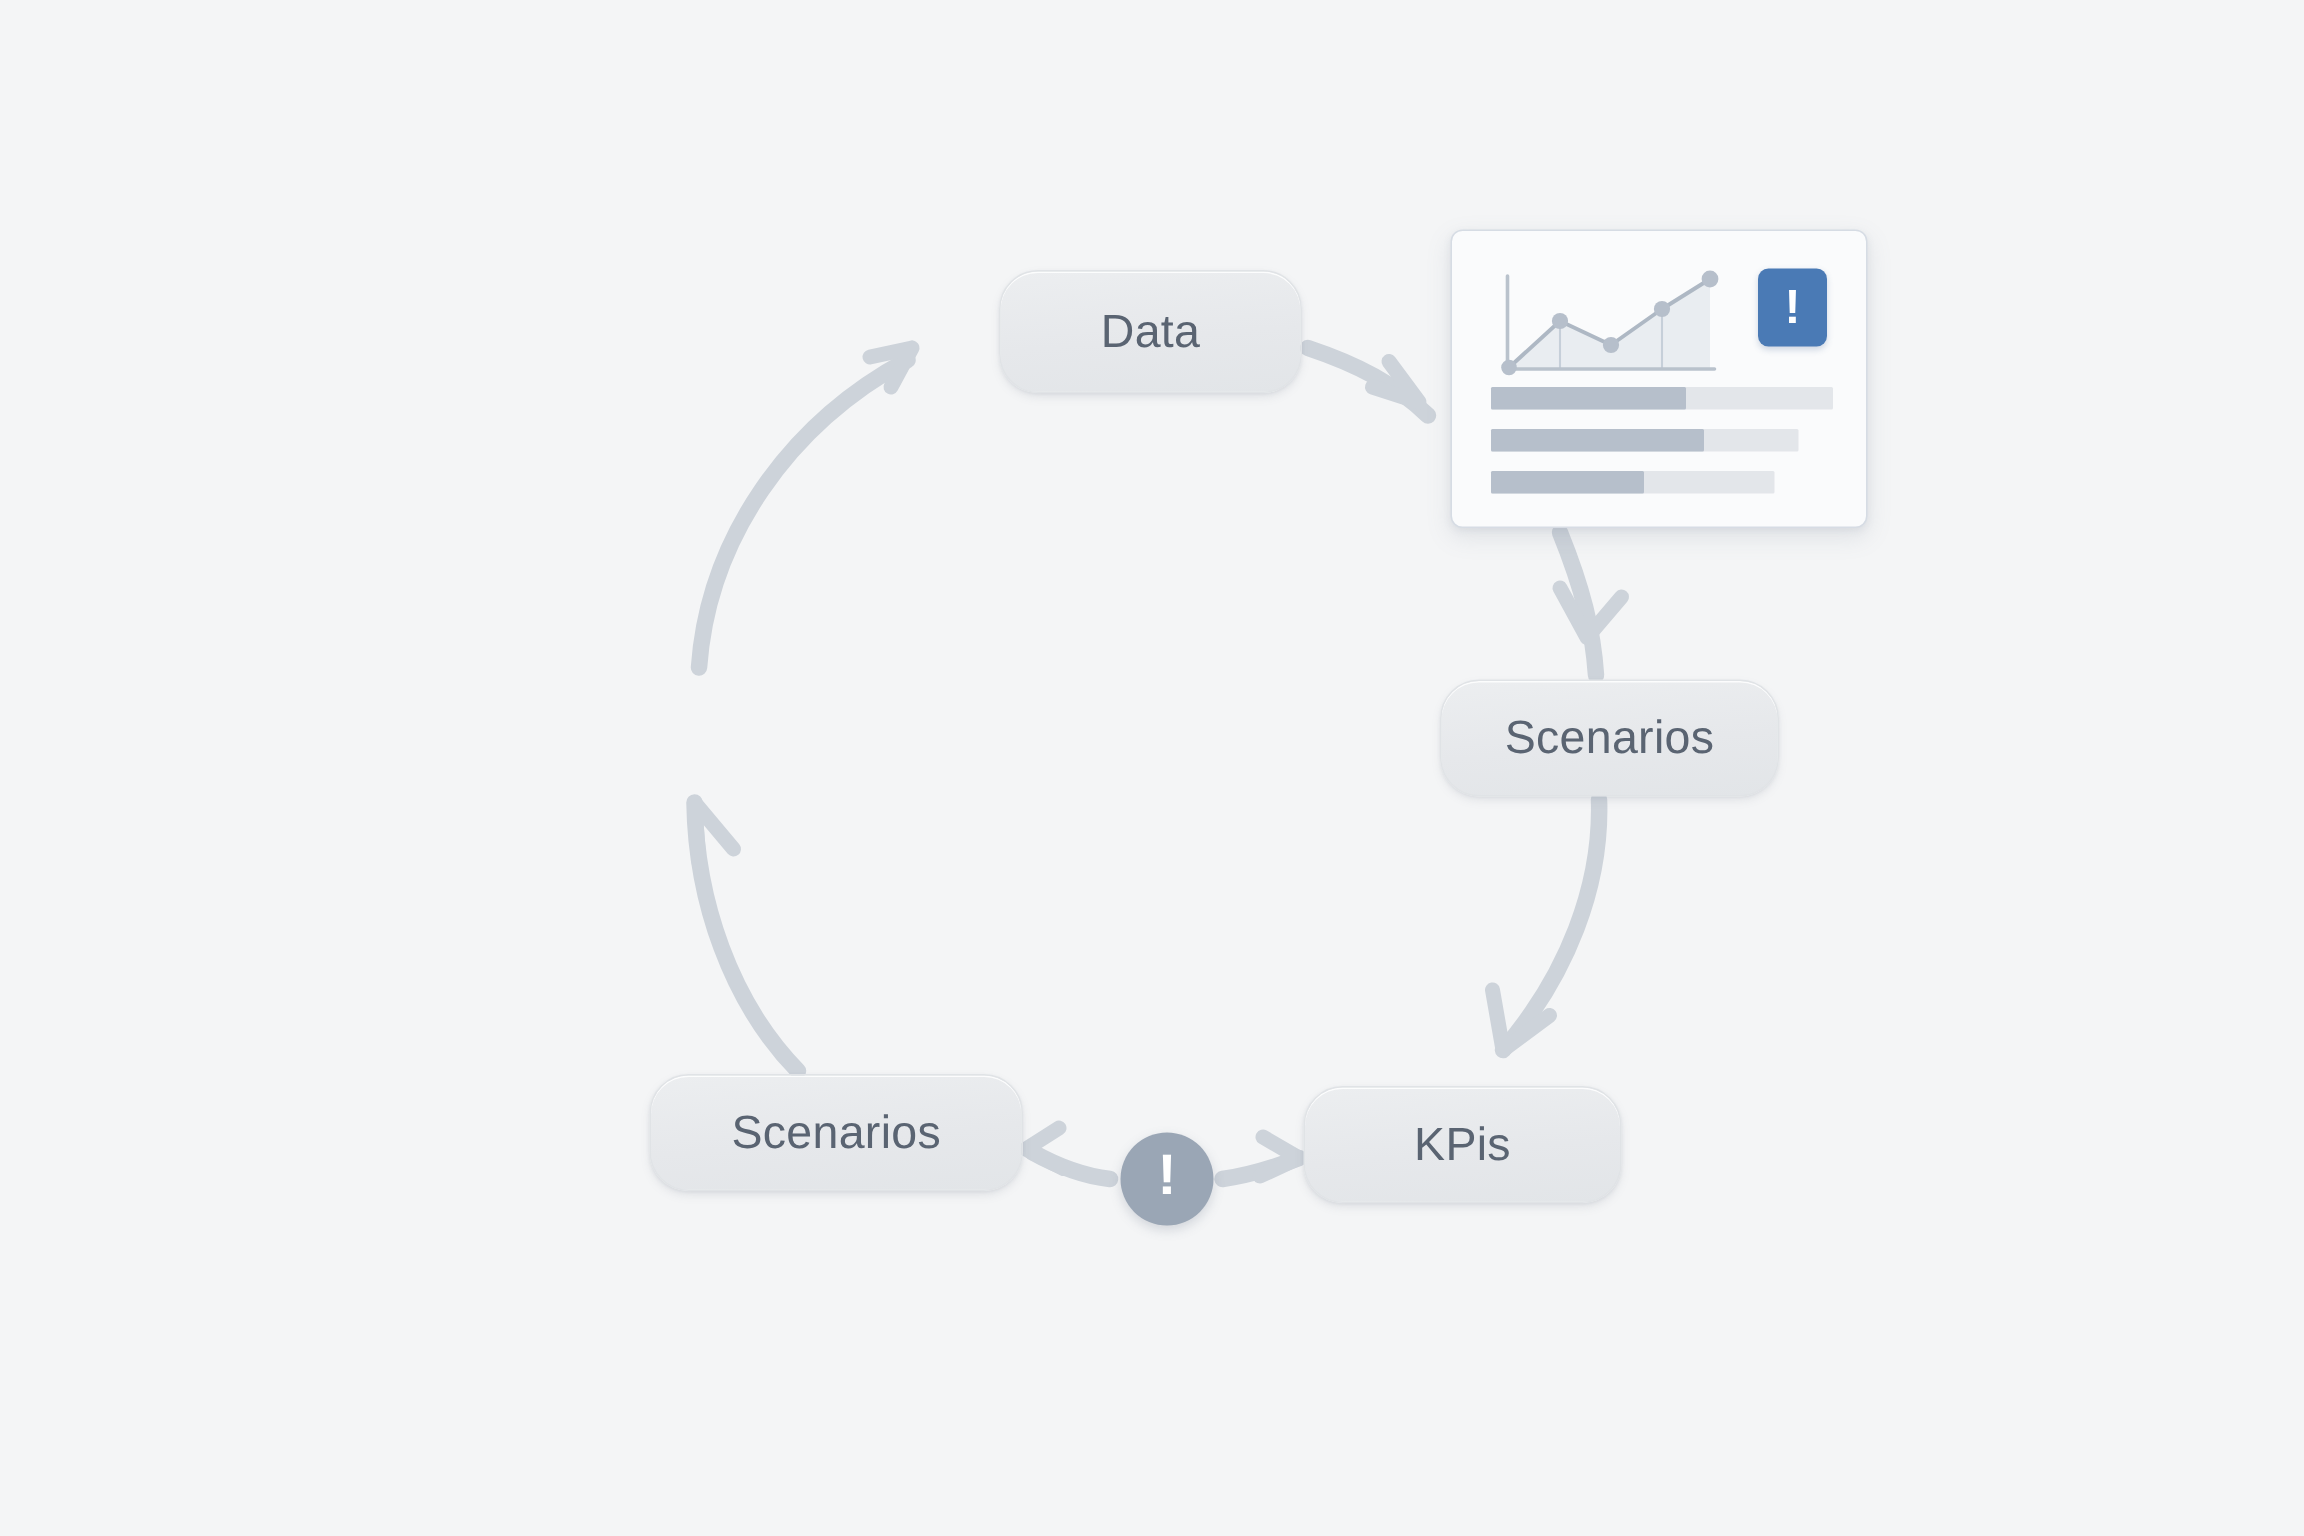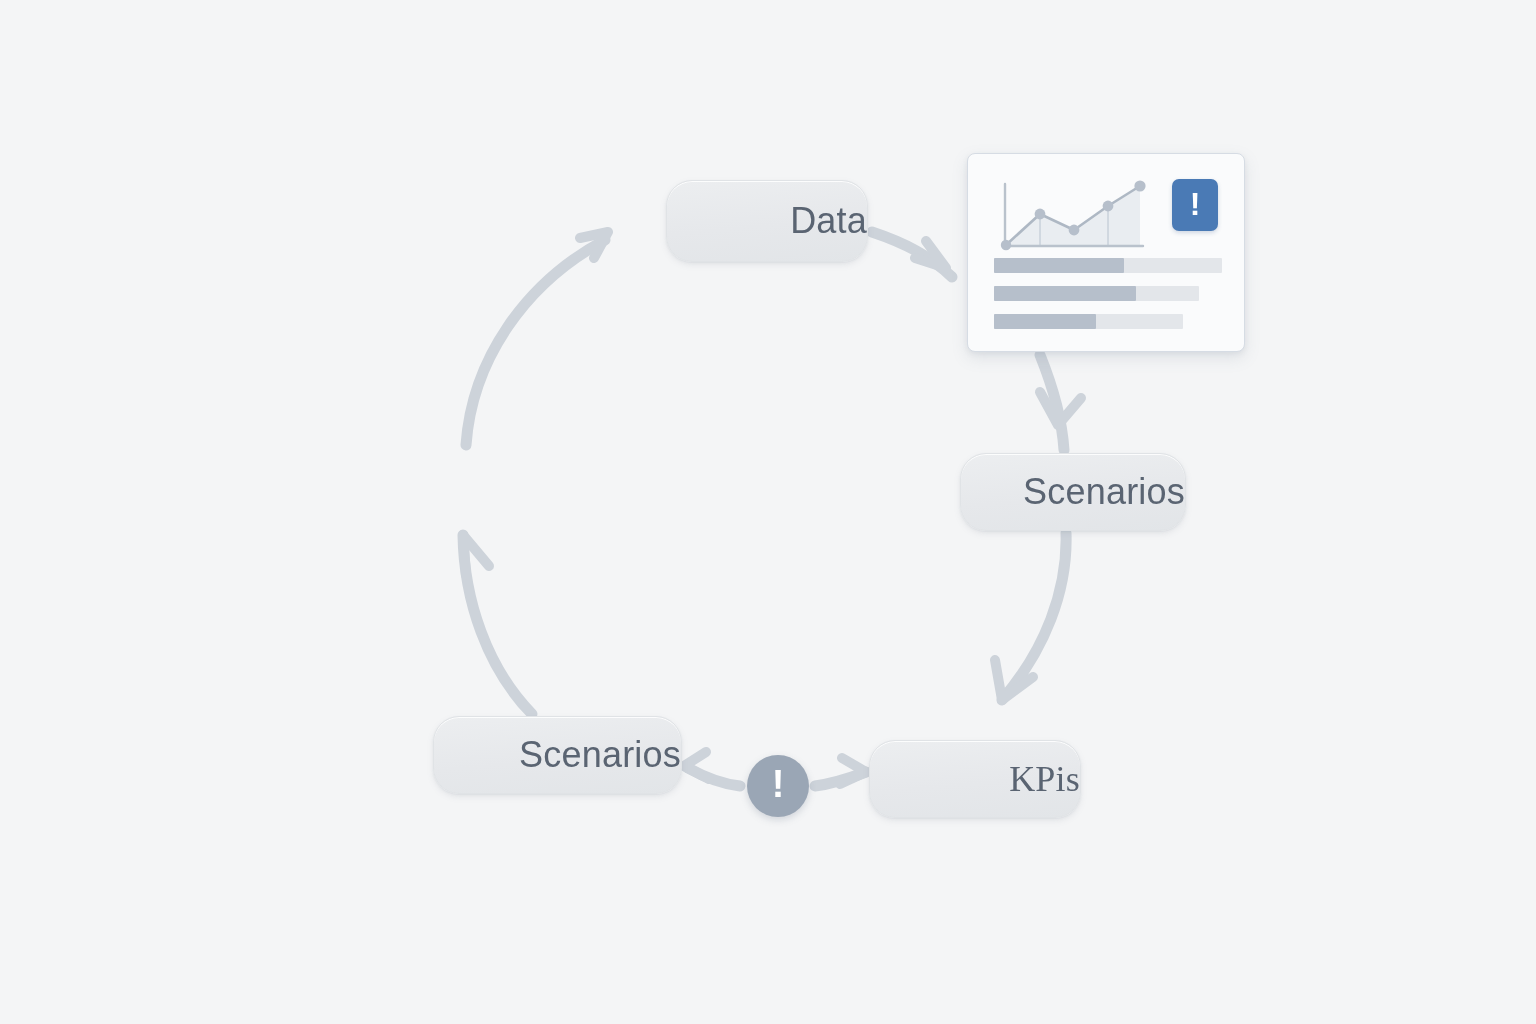--- a/index.html
+++ b/index.html
@@ -31,38 +31,38 @@
     width: 1536px;
     height: 1024px;
     overflow: visible;
   }
 
   
   .node {
     position: absolute;
     display: flex;
     align-items: center;
-    justify-content: flex-end;
+    justify-content: center;
     background: linear-gradient(175deg, #eceef0 0%, #e6e8eb 55%, #e2e5e8 100%);
     border: 1px solid #e0e3e6;
     border-radius: 26px;
     box-shadow: 0 3px 6px rgba(120,130,145,0.13),
                 0 1px 2px rgba(120,130,145,0.10),
                 inset 0 1px 0 rgba(255,255,255,0.85);
     color: #5a6472;
-    font-size: 36px;
+    font-size: 31px;
     letter-spacing: 0.2px;
     white-space: nowrap;
     box-sizing: border-box;
     user-select: none;
   }
 
   .node-data      { left: 666px;  top: 180px; width: 202px; height: 82px; }
   .node-scn-right { left: 960px;  top: 453px; width: 226px; height: 78px; }
-  .node-kpis      { left: 869px;  top: 740px; width: 212px; height: 78px; font-family: Liberation Serif, serif; }
+  .node-kpis      { left: 869px;  top: 724px; width: 212px; height: 78px; }
   .node-scn-left  { left: 433px;  top: 716px; width: 249px; height: 78px; }
   .node-model     { left: 357px;  top: 453px; width: 216px; height: 78px; }
 
   
   #dash-card {
     position: absolute;
     left: 967px;
     top: 153px;
     width: 278px;
     height: 199px;

